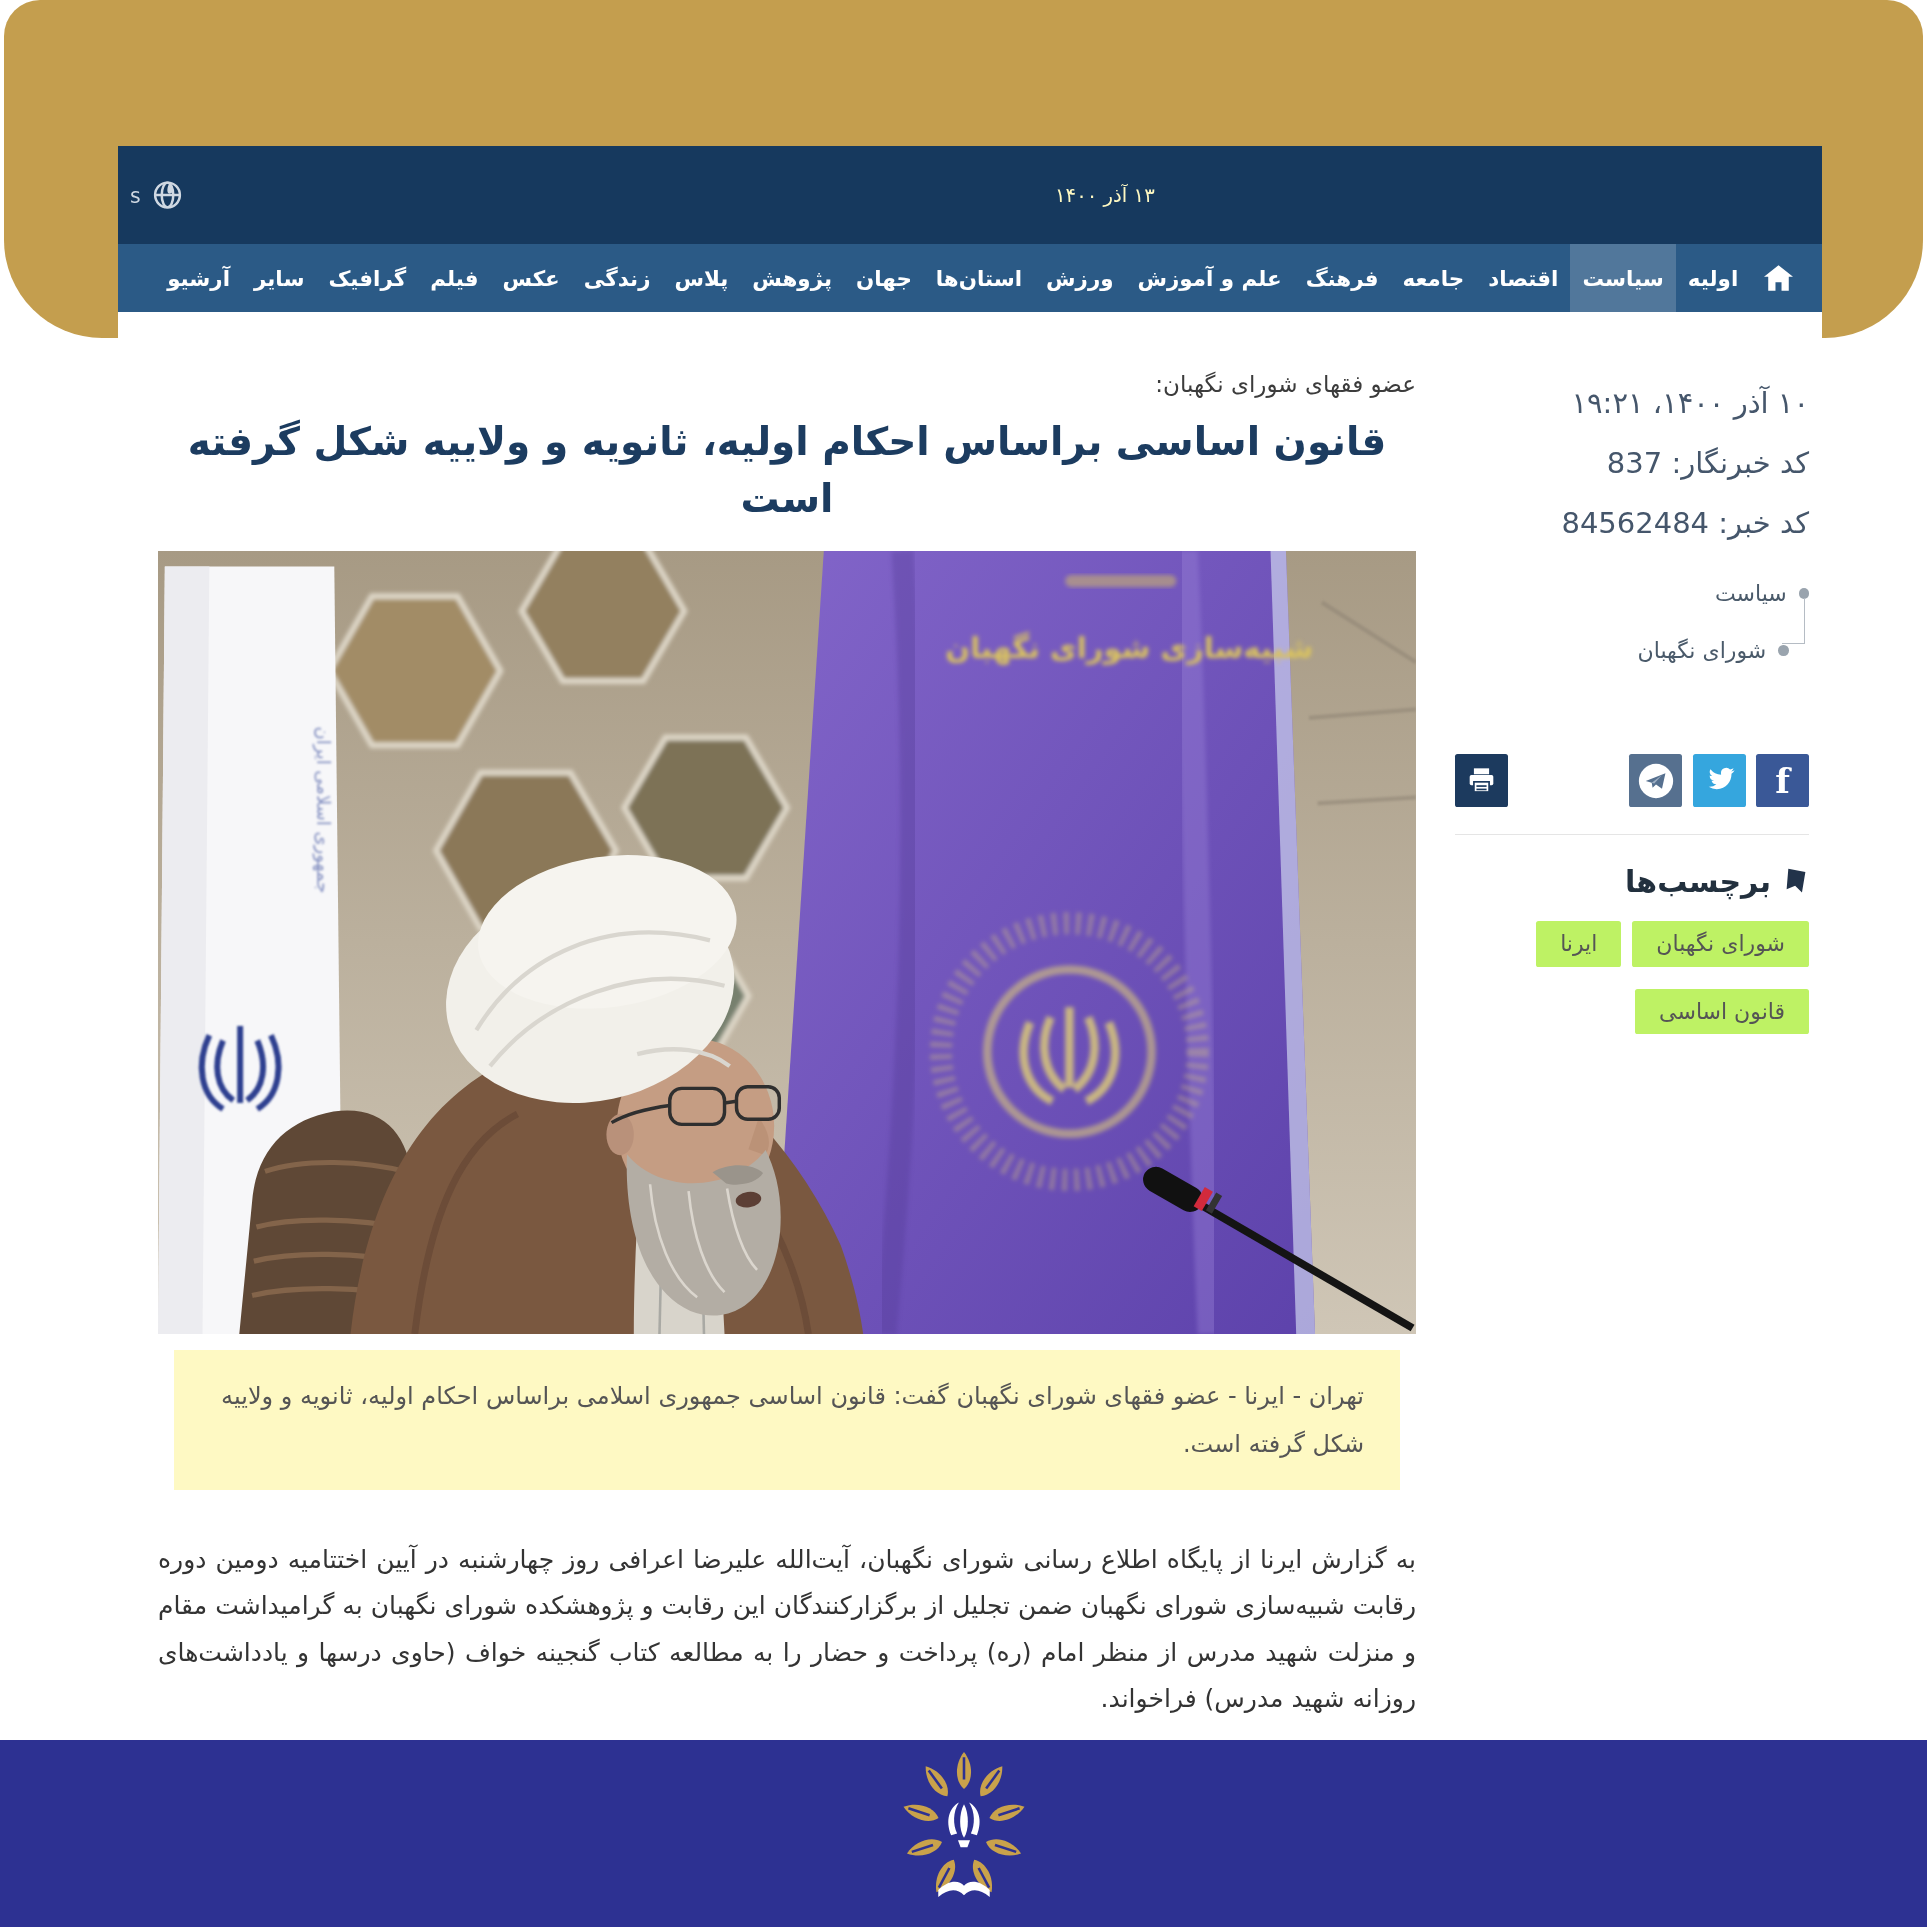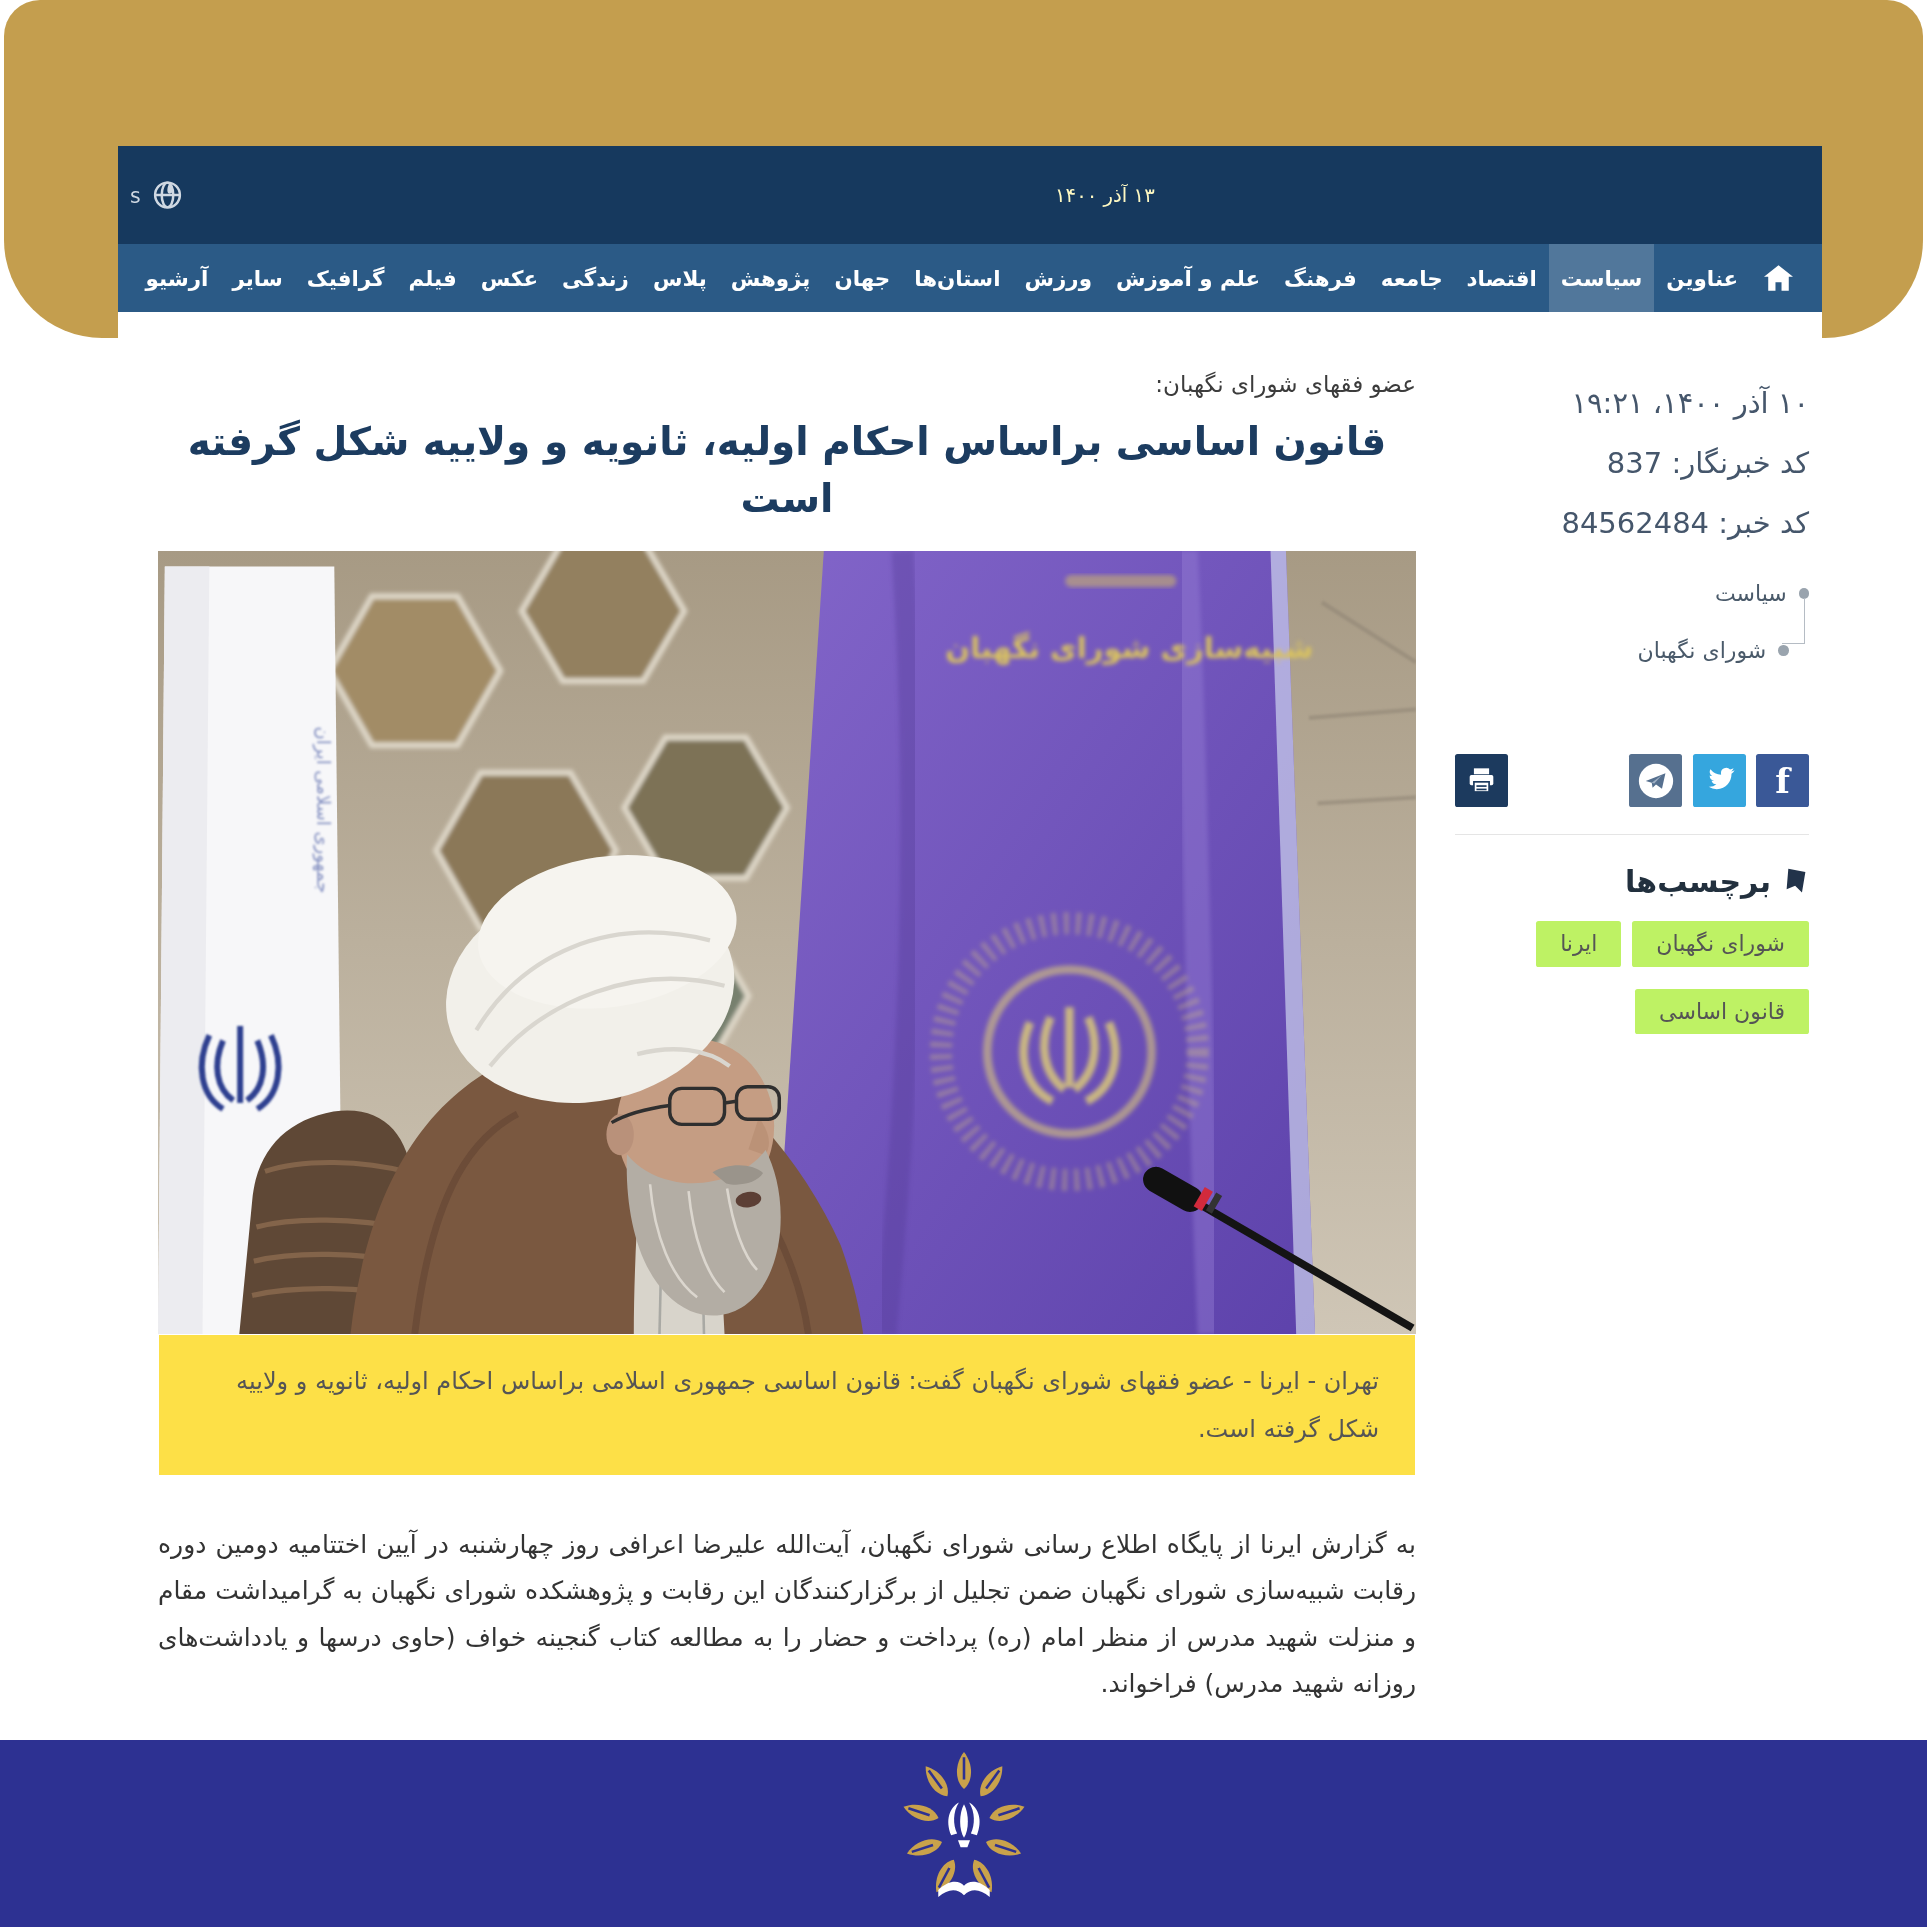--- a/index.html
+++ b/index.html
@@ -65,22 +65,22 @@
   .main-col{width:1258px;flex:0 0 1258px;}
   .side-col{flex:1;min-width:0;}
   
   .kicker{font-size:23px;color:#3c3c3c;margin:14px 0 17px 0;text-align:right;}
   .headline{
     font-size:39px;line-height:1.45;font-weight:bold;color:#1C3C60;
     margin:0 0 24px 0;text-align:center;
   }
   .photo-wrap{width:1258px;height:783px;line-height:0;}
   .caption{
-    background:#fde047;color:#555;font-size:24px;line-height:2;
-    padding:22px 36px;text-align:right;margin:1px;
+    background:#fef9c3;color:#555;font-size:24px;line-height:2;
+    padding:22px 36px;text-align:right;margin:16px;
   }
   .body-text{
     margin-top:47px;font-size:25px;line-height:1.85;color:#333;
     text-align:justify;
   }
   
   .meta-block{padding-top:29px;text-align:right;}
   .meta-row{font-size:29px;color:#45566b;margin-bottom:26px;white-space:nowrap;}
   .meta-row .val{color:#45566b;}
   .crumbs{position:relative;height:116px;margin-top:41px;}
@@ -139,21 +139,21 @@
       </svg>
     </div>
   </div>
 
   <nav class="site-nav">
     <span class="nav-home">
       <svg width="29" height="26" viewBox="0 0 24 21">
         <path d="M12 0 L24 9.5 H20.5 V21 H14.5 V14 H9.5 V21 H3.5 V9.5 H0 Z" fill="#ffffff"></path>
       </svg>
     </span>
-    <a class="nav-item">عناوین</a>
+    <a class="nav-item">اولیه</a>
     <a class="nav-item active">سیاست</a>
     <a class="nav-item">اقتصاد</a>
     <a class="nav-item">جامعه</a>
     <a class="nav-item">فرهنگ</a>
     <a class="nav-item">علم و آموزش</a>
     <a class="nav-item">ورزش</a>
     <a class="nav-item">استان‌ها</a>
     <a class="nav-item">جهان</a>
     <a class="nav-item">پژوهش</a>
     <a class="nav-item">پلاس</a>

